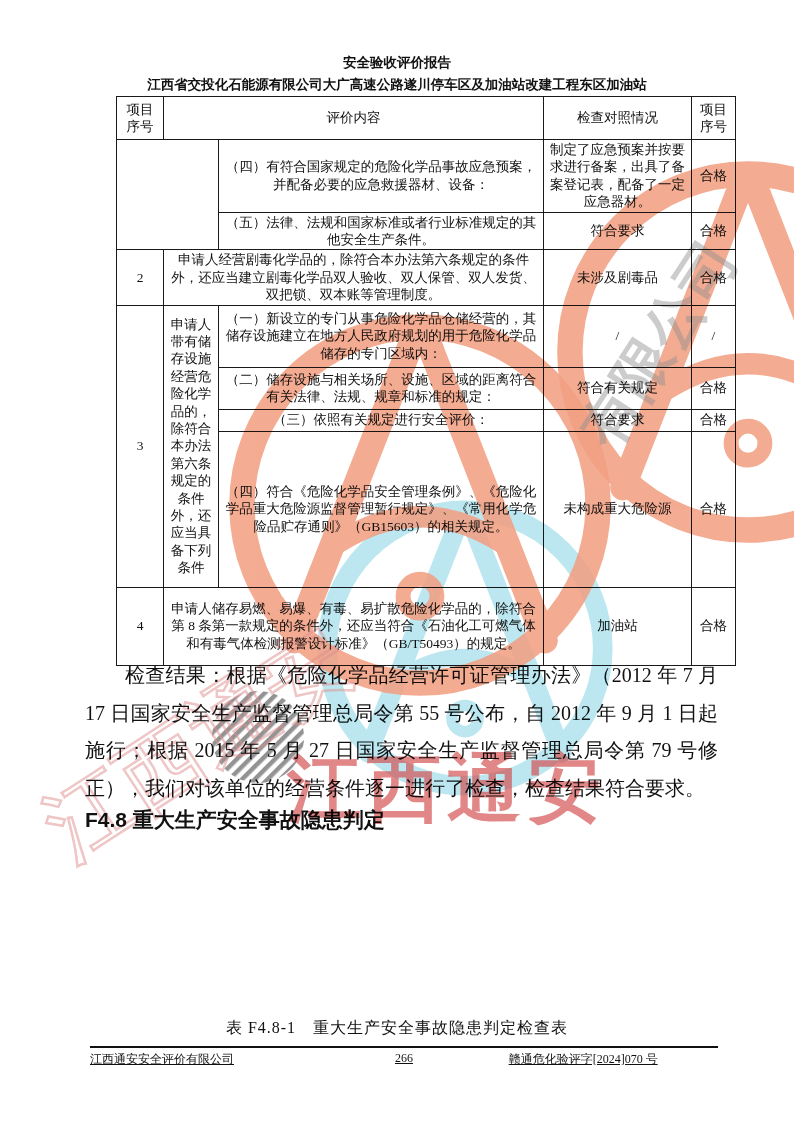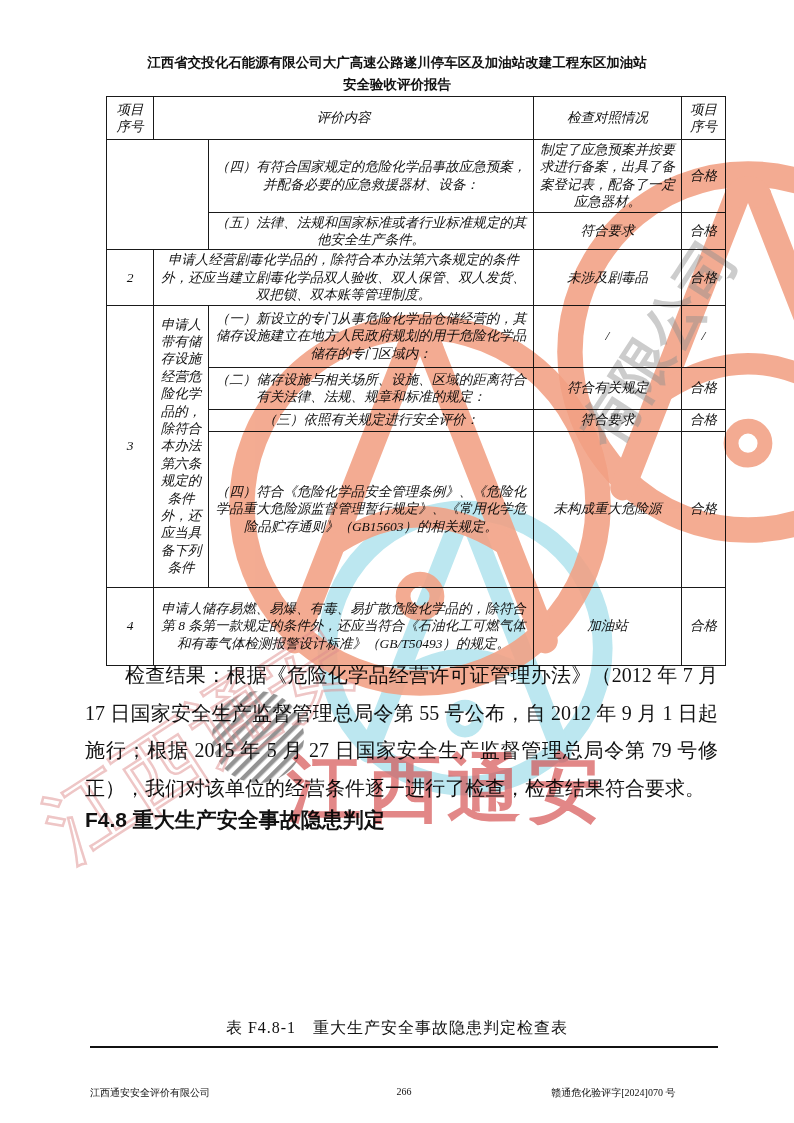--- a/index.html
+++ b/index.html
@@ -7,54 +7,54 @@
   .page {
     position:relative; width:794px; height:1123px; margin:0 auto;
     background:#ffffff; overflow:hidden;
     font-family:"Liberation Serif","DejaVu Serif",serif;
     color:#111;
   }
   
   .doc-title { position:absolute; top:52px; left:0; right:0; text-align:center;
     font-weight:bold; font-size:13.5px; line-height:22px; }
   
-  table.eval { position:absolute; top:96px; left:106px; width:620px;
-    border-collapse:collapse; table-layout:fixed; font-size:13.5px;font-style:italic; }
+  table.eval { position:absolute; top:96px; left:116px; width:620px;
+    border-collapse:collapse; table-layout:fixed; font-size:13.5px; }
   table.eval td { border:1.4px solid #1a1a1a; text-align:center;
     vertical-align:middle; padding:1px 4px; line-height:17.4px; word-break:break-all; }
   td.hdr { font-size:13.5px; }
   
   .para { position:absolute; left:85px; width:633px; font-size:20px;
     line-height:37.6px; text-align:justify; text-indent:2em; }
   .p1 { top:657px; }
   .p2 { top:836px; }
   .sec-heading { position:absolute; top:806px; left:85px; font-size:21px; font-weight:bold;
     font-family:"Liberation Sans","DejaVu Sans",sans-serif; }
   .tbl-caption { position:absolute; top:1018px; left:0; right:0; text-align:center;
     font-size:16px; letter-spacing:1px; }
   
   .footer-rule { position:absolute; top:1046px; left:90px; width:628px;
     border-top:2px solid #111; }
-  .footer { position:absolute; top:1086px; left:90px; width:628px;
-    display:flex; align-items:flex-start; font-size:10px; }
+  .footer { position:absolute; top:1051px; left:90px; width:628px;
+    display:flex; align-items:flex-start; font-size:12px;text-decoration:underline; }
   .footer .f-left  { flex:1; text-align:left; }
   .footer .f-mid   { flex:1; text-align:center; font-family:"Liberation Serif",serif; }
-  .footer .f-right { flex:1; text-align:center; }
+  .footer .f-right { flex:1; text-align:left; }
   
   .watermark { position:absolute; inset:0; pointer-events:none; z-index:10;
     mix-blend-mode:multiply; }
 </style>
 </head>
 <body>
 
 <div class="page">
 
   <div class="doc-title">
+    <div>安全验收评价报告</div>
     <div>江西省交投化石能源有限公司大广高速公路遂川停车区及加油站改建工程东区加油站</div>
-    <div>安全验收评价报告</div>
   </div>
 
   <table class="eval">
     <colgroup>
       <col style="width:47px">
         <col style="width:55px">
         <col style="width:325px">
       <col style="width:148px">
         <col style="width:44px">
     </colgroup>

